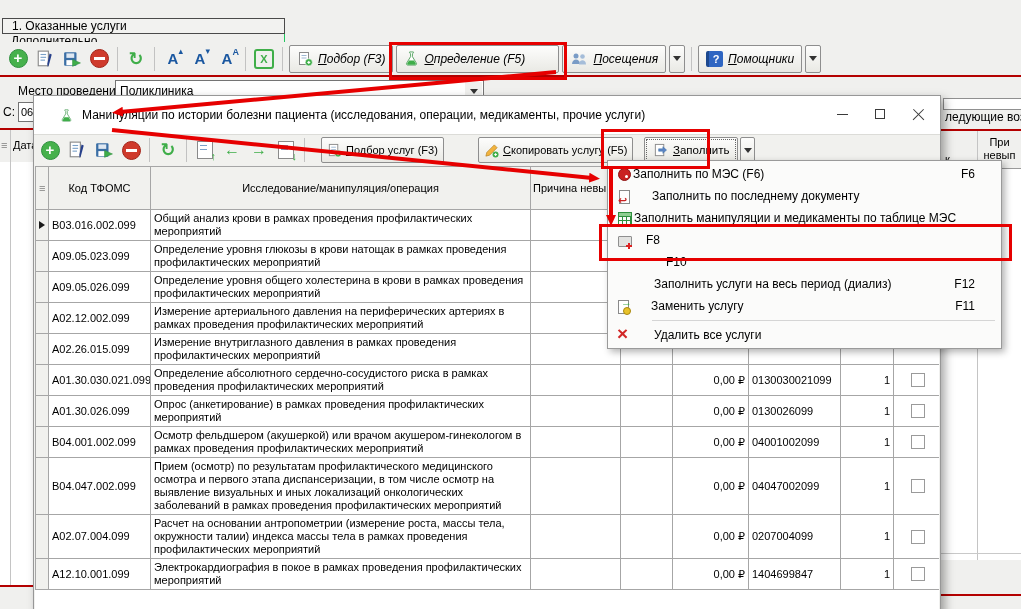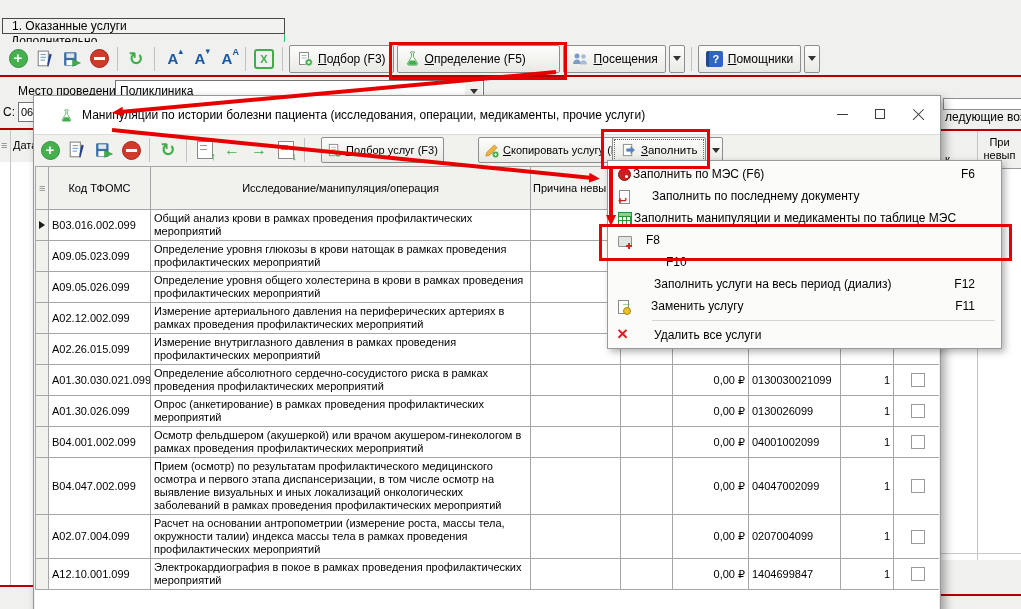--- a/index.html
+++ b/index.html
@@ -27,21 +27,21 @@
   .fd::after{content:"▾";position:absolute;top:-4px;right:1px;font-size:9px;}
   .fs::after{content:"A";position:absolute;top:-3px;right:-1px;font-size:9px;}
   .i-excel{width:16px;height:16px;border:2px solid #3fae49;border-radius:3px;color:#3fae49;font-weight:bold;font-size:11px;line-height:16px;text-align:center;}
   .i-arrow{color:#3fae49;font-weight:bold;font-size:16px;line-height:16px;}
   .i-book{width:14px;height:16px;background:#2f66c2;border-left:3px solid #1d4globalThis;border-radius:2px;position:relative;}
   .i-book{border-left:3px solid #1d498f;}
   .i-book::before{content:"?";position:absolute;left:0;right:0;top:0;bottom:0;color:#fff;font-weight:bold;font-size:11px;line-height:16px;text-align:center;}
   
   .tb-btn{display:flex;align-items:center;gap:5px;border:1px solid #8e8e8e;border-radius:2px;
      background:linear-gradient(#fdfdfc,#e9e9e4);padding:0 7px;height:28px;box-sizing:border-box;font-size:12px;white-space:nowrap;cursor:default;}
-  .tb-btn .lbl{display:inline-block;}
+  .tb-btn .lbl{display:inline-block;font-style:italic;}
   .tb-btn .lbl::first-letter{text-decoration:underline;}
   .dd-arrow{width:0;height:0;border-left:4px solid transparent;border-right:4px solid transparent;border-top:5px solid #333;}
   .dd-btn{width:16px;height:28px;box-sizing:border-box;border:1px solid #8e8e8e;border-radius:2px;background:linear-gradient(#fdfdfc,#e9e9e4);display:flex;align-items:center;justify-content:center;}
   
   .place-row{position:absolute;top:80px;left:0;right:0;height:24px;}
   .place-label{position:absolute;left:18px;top:4px;font-size:12px;}
   .combo{position:absolute;left:115px;top:0;width:369px;height:22px;box-sizing:border-box;border:1px solid #747474;background:#fff;font-size:12px;line-height:20px;padding-left:4px;}
   .combo-arrow{position:absolute;right:1px;top:1px;width:17px;height:18px;background:#f0f0ee;display:flex;align-items:center;justify-content:center;}
   
   .bg-left{position:absolute;left:0;top:100px;width:33px;height:509px;}
@@ -80,21 +80,21 @@
   .ic-close{width:13px;height:13px;position:relative;}
   .ic-close::before,.ic-close::after{content:"";position:absolute;left:-1px;top:6px;width:15px;height:1.4px;background:#3a3a3a;}
   .ic-close::before{transform:rotate(45deg);}
   .ic-close::after{transform:rotate(-45deg);}
   .dlg-toolbar{position:absolute;top:38px;left:0;right:0;height:31px;background:#f1f1ee;border-top:1px solid #dcdcd8;display:flex;align-items:center;gap:3px;padding-left:4px;box-sizing:border-box;}
   .dlg-btn{position:absolute;top:2px;display:flex;align-items:center;gap:4px;border:1px solid #8e8e8e;border-radius:2px;background:linear-gradient(#fdfdfc,#e9e9e4);padding:0 5px;height:26px;box-sizing:border-box;font-size:11px;white-space:nowrap;}
   .dlg-btn .lbl::first-letter{text-decoration:underline;}
   .btn-podbor2{left:287px;}
   .btn-copy{left:444px;}
   .fill-wrap{position:absolute;left:578px;top:2px;display:flex;gap:2px;}
-  .btn-fill{display:flex;align-items:center;gap:5px;border:1px solid #8e8e8e;border-radius:2px;background:linear-gradient(#fdfdfc,#e9e9e4);padding:0 8px;height:26px;box-sizing:border-box;font-size:11.5px;outline:1px dotted #666;outline-offset:-3px;}
+  .btn-fill{display:flex;align-items:center;gap:5px;border:1px solid #8e8e8e;border-radius:2px;background:linear-gradient(#fdfdfc,#e9e9e4);padding:0 8px;height:26px;box-sizing:border-box;font-size:11.5px;outline:1px dotted #666;outline-offset:-3px;margin-left:32px;}
   .btn-fill .lbl::first-letter{text-decoration:underline;}
   .fill-dd{width:15px;height:26px;box-sizing:border-box;border:1px solid #8e8e8e;border-radius:2px;background:linear-gradient(#fdfdfc,#e9e9e4);display:flex;align-items:center;justify-content:center;}
   .list-ic{width:14px;height:16px;border:1px solid #8a8a8a;background:#fff;position:relative;}
   .list-ic::before{content:"";position:absolute;left:2px;top:3px;width:7px;height:8px;
      background:repeating-linear-gradient(to bottom,#7aa0c8 0 1px,transparent 1px 4px);}
   .list-ic.up::after{content:"↑";position:absolute;right:-4px;bottom:-4px;color:#3fae49;font-weight:bold;font-size:11px;}
   .list-ic.down::after{content:"↓";position:absolute;right:-4px;bottom:-4px;color:#3fae49;font-weight:bold;font-size:11px;}
   
   .dlg-table{position:absolute;top:70px;left:1px;right:1px;bottom:1px;background:#fff;overflow:hidden;}
   table.grid{border-collapse:collapse;table-layout:fixed;width:906px;font-size:11px;}

